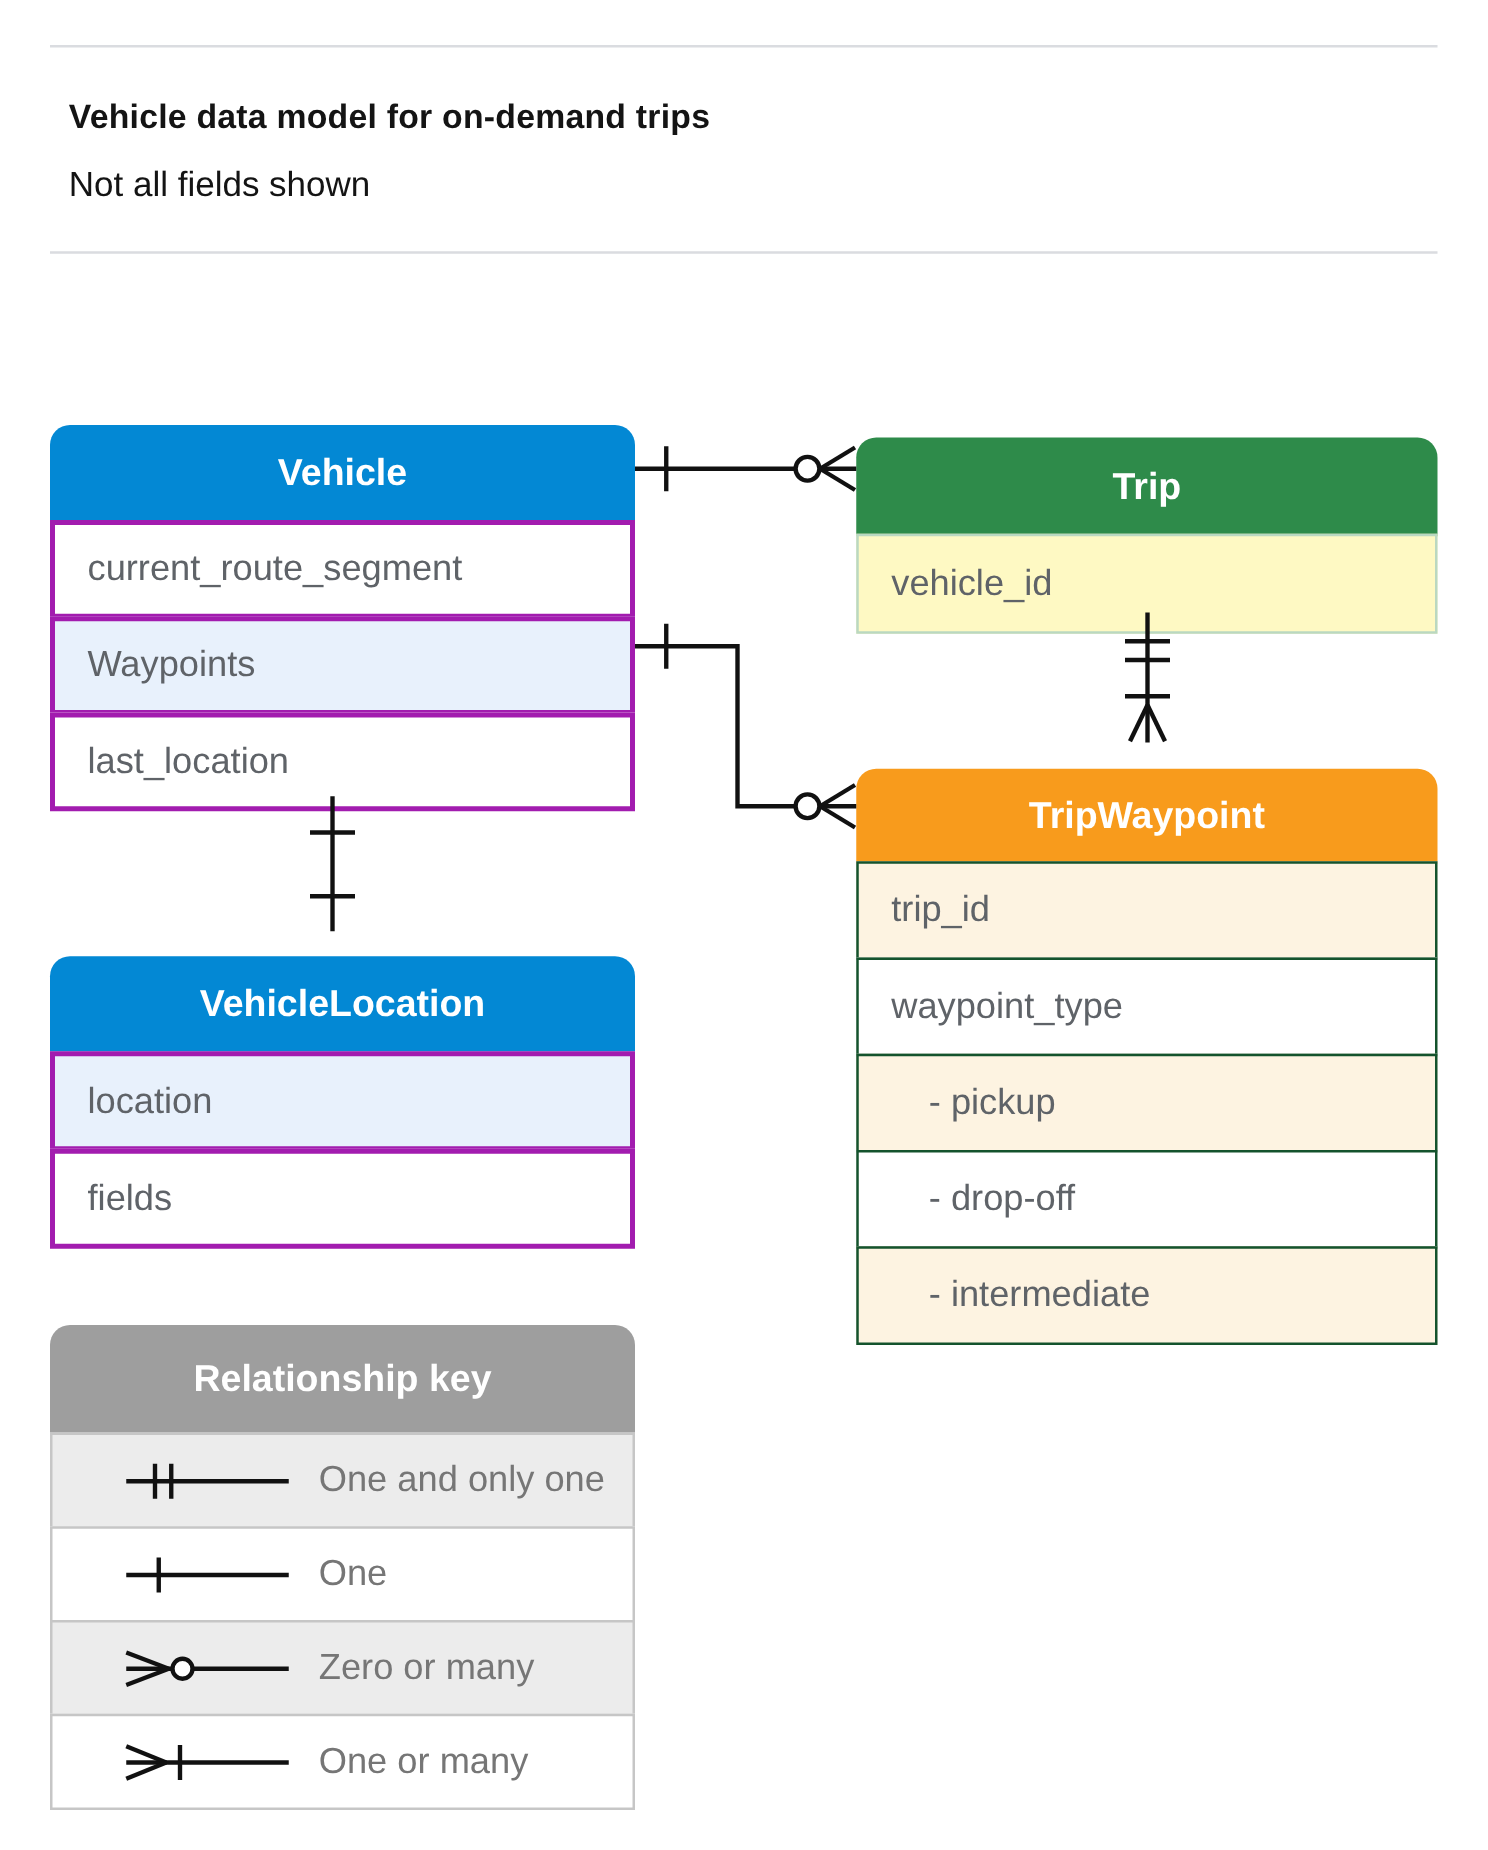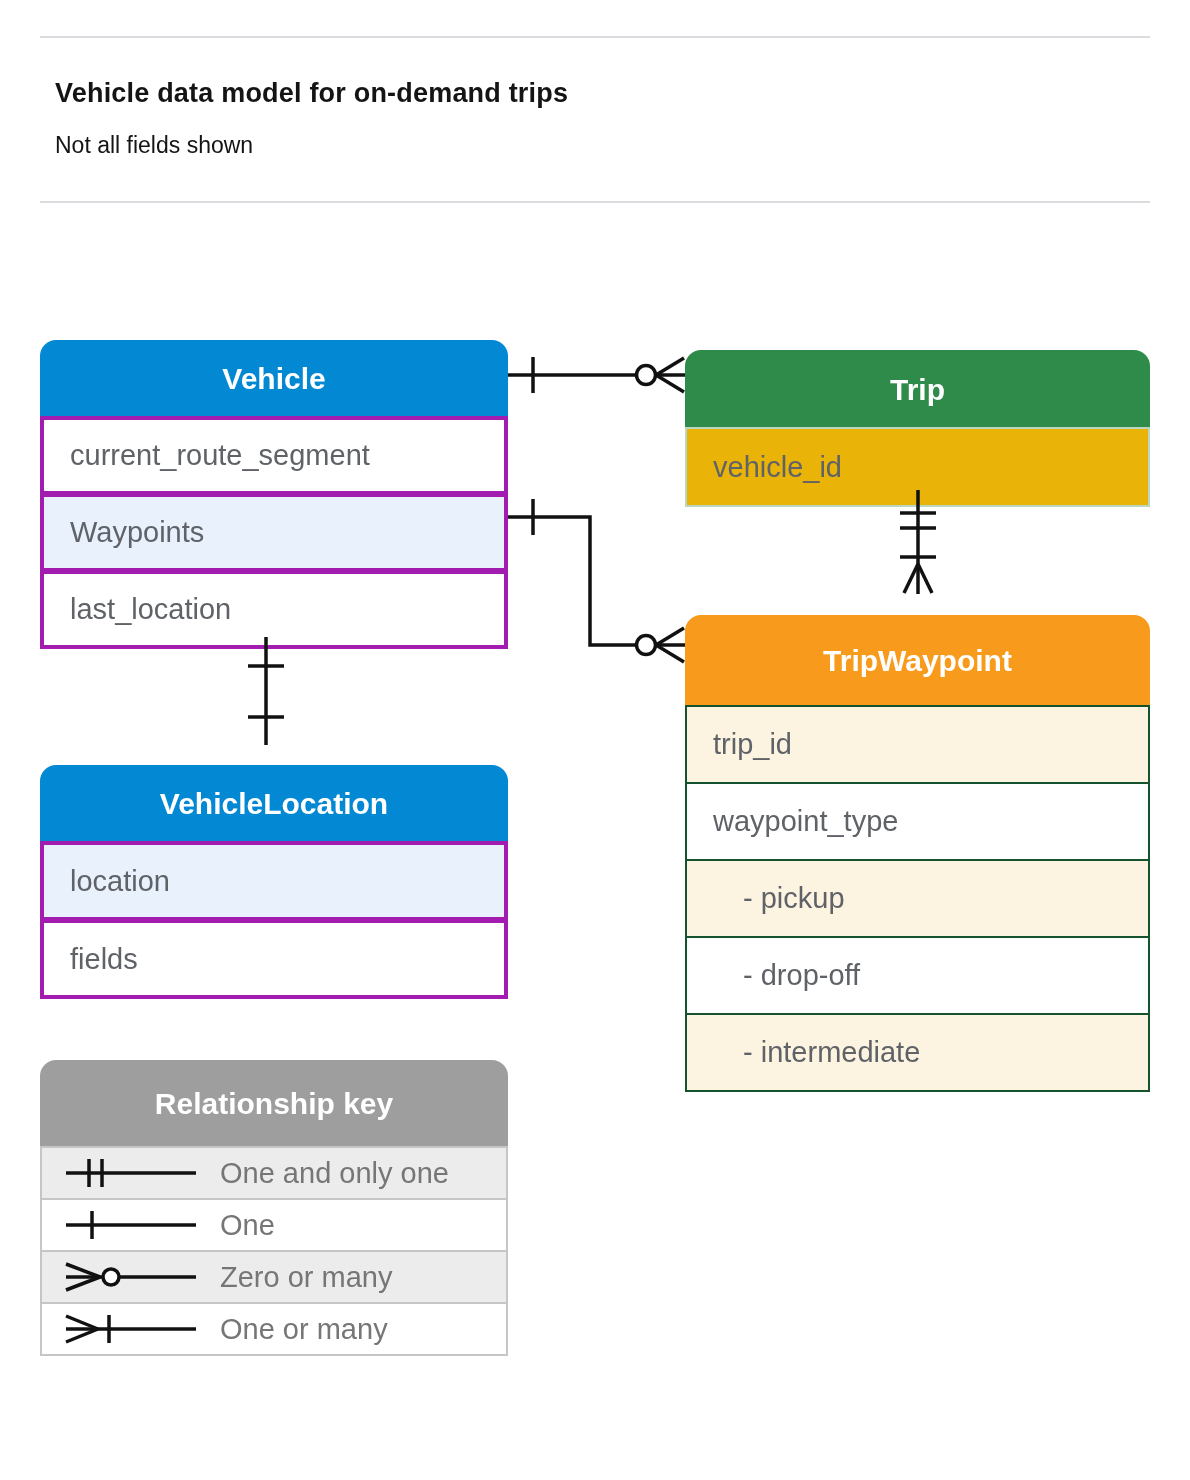--- a/index.html
+++ b/index.html
@@ -13,21 +13,21 @@
   .rule { position: absolute; left: 40px; width: 1110px; height: 0; border-top: 2px solid #dadce0; }
   .rule.top { top: 36px; }
   .rule.bottom { top: 201px; }
 
   .page-title {
     position: absolute; left: 55px; top: 78px;
     font-size: 27px; font-weight: 700; color: #141414; letter-spacing: 0.2px;
   }
   .page-subtitle {
     position: absolute; left: 55px; top: 132px;
-    font-size: 23px; font-weight: 400; color: #141414;
+    font-size: 28px; font-weight: 400; color: #141414;
   }
 
   .entity { position: absolute; }
   .entity .hdr {
     width: 100%; border-radius: 16px 16px 0 0;
     color: #ffffff; font-weight: 700; font-size: 30px;
     display: flex; align-items: center; justify-content: center; margin-top: 20px;
   }
   .entity .row {
     width: 100%; font-size: 29px; color: #5f6368;
@@ -38,21 +38,21 @@
   .entity .row.indent { padding-left: 56px; }
 
   
   .t-blue .hdr { background: #0388d4; }
   .t-blue .row { border: 4px solid #a21caf; }
   .t-blue .row.alt { background: #e8f1fc; }
 
   
   .t-green .hdr { background: #2e8b4a; }
   .t-green .row { border: 2px solid #bad8c1; }
-  .t-green .row.alt { background: #eab308; }
+  .t-green .row.alt { background: #fef9c3; }
 
   
   .t-orange .hdr { background: #f89b1c; }
   .t-orange .row { border: 2px solid #14532d; }
   .t-orange .row.alt { background: #fdf3e1; }
 
   
   .t-gray .hdr { background: #9e9e9e; }
   .t-gray .row { border: 2px solid #c6c6c6; color: #767676; padding-left: 0; }
   .t-gray .row.alt { background: #ececec; }
@@ -62,30 +62,30 @@
 
   #vehicle        { left: 40px;  top: 320px; width: 468px; }
   #vehicle .hdr   { height: 78px; }
   #vehicle .row   { height: 79px; }
 
   #trip           { left: 685px; top: 330px; width: 465px; }
   #trip .hdr      { height: 79px; }
   #trip .row      { height: 80px; }
 
   #trip-waypoint        { left: 685px; top: 595px; width: 465px; }
-  #trip-waypoint .hdr   { height: 92px; }
+  #trip-waypoint .hdr   { height: 76px; }
   #trip-waypoint .row   { height: 79px; }
 
   #vehicle-location       { left: 40px; top: 745px; width: 468px; border-radius: 12px; }
   #vehicle-location .hdr  { height: 78px; }
   #vehicle-location .row  { height: 80px; }
 
   #relationship-key       { left: 40px; top: 1040px; width: 468px; }
   #relationship-key .hdr  { height: 88px; }
-  #relationship-key .row  { height: 54px; }
+  #relationship-key .row  { height: 77px; padding-left: 35px; }
 
   .overlay { position: absolute; left: 0; top: 0; pointer-events: none; }
 </style>
 </head>
 <body>
 
 <div class="canvas">
 
   <div class="rule top"></div>
   <h1 class="page-title">Vehicle data model for on-demand trips</h1>

